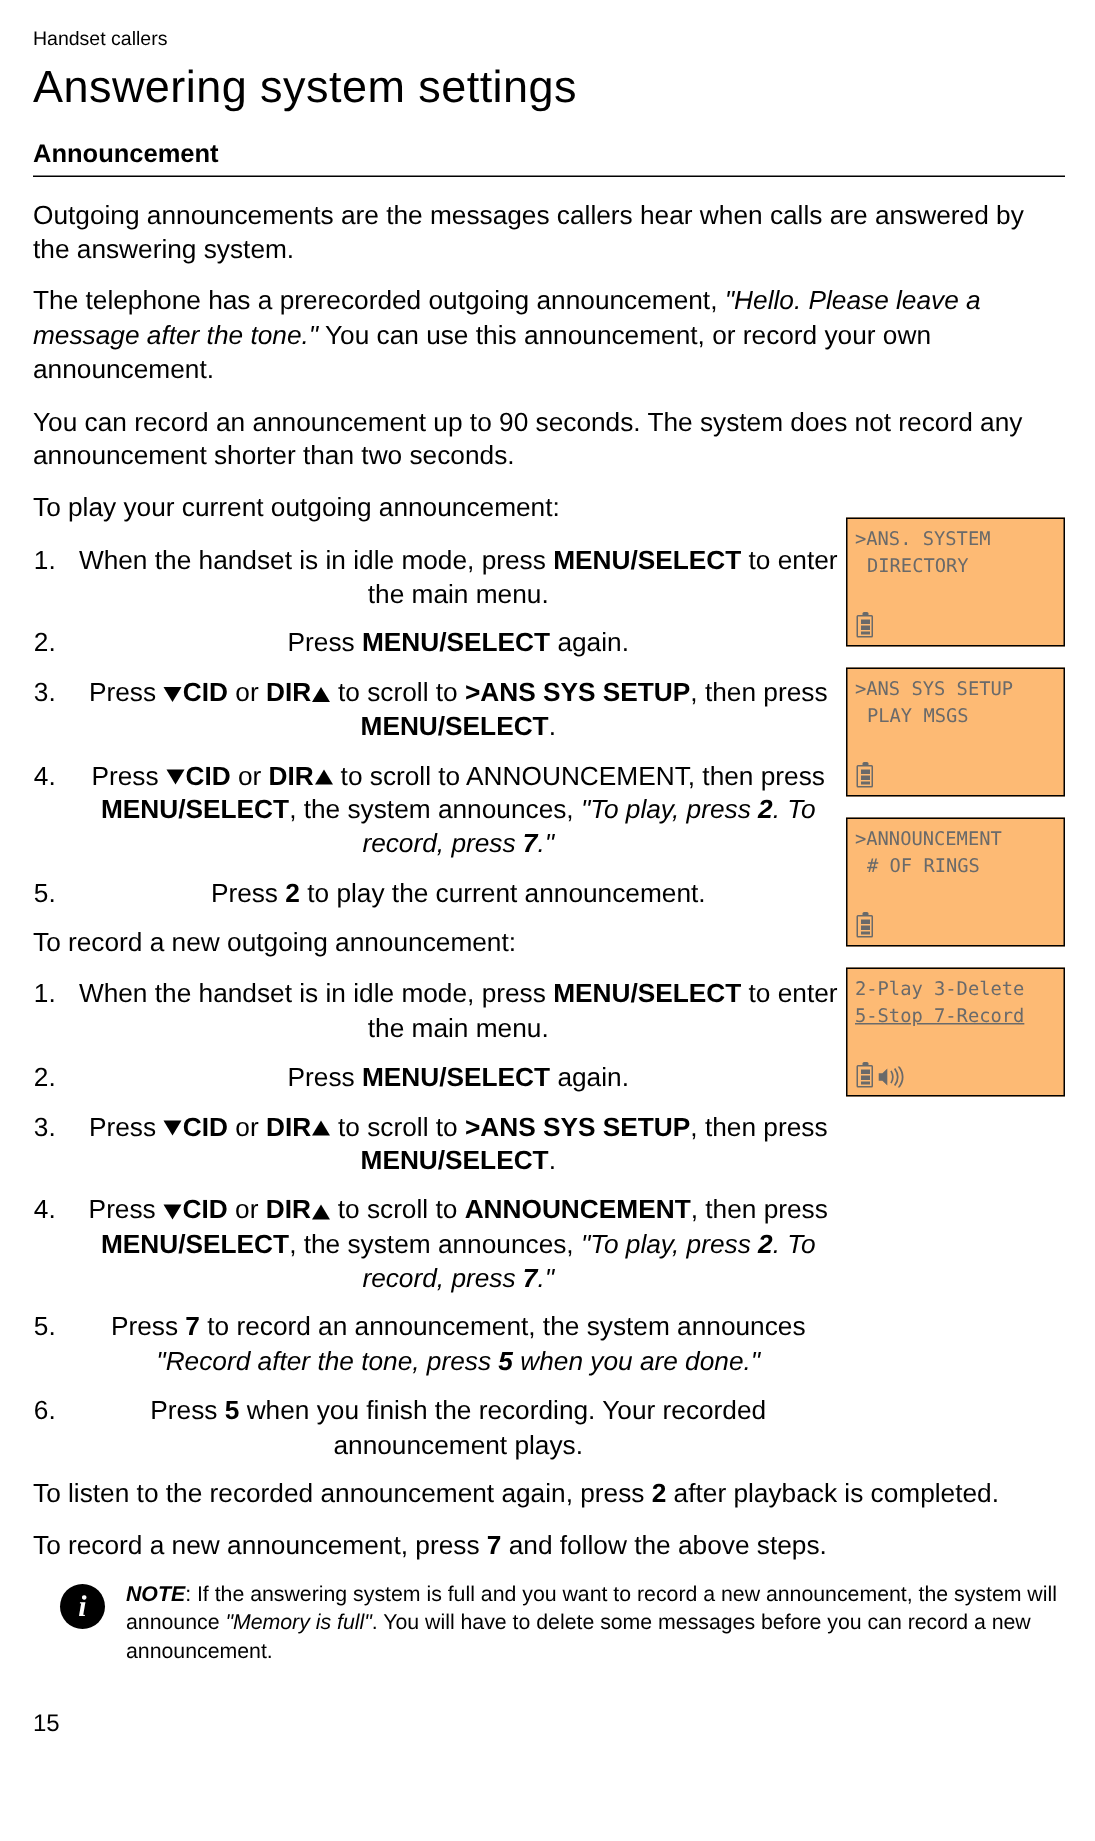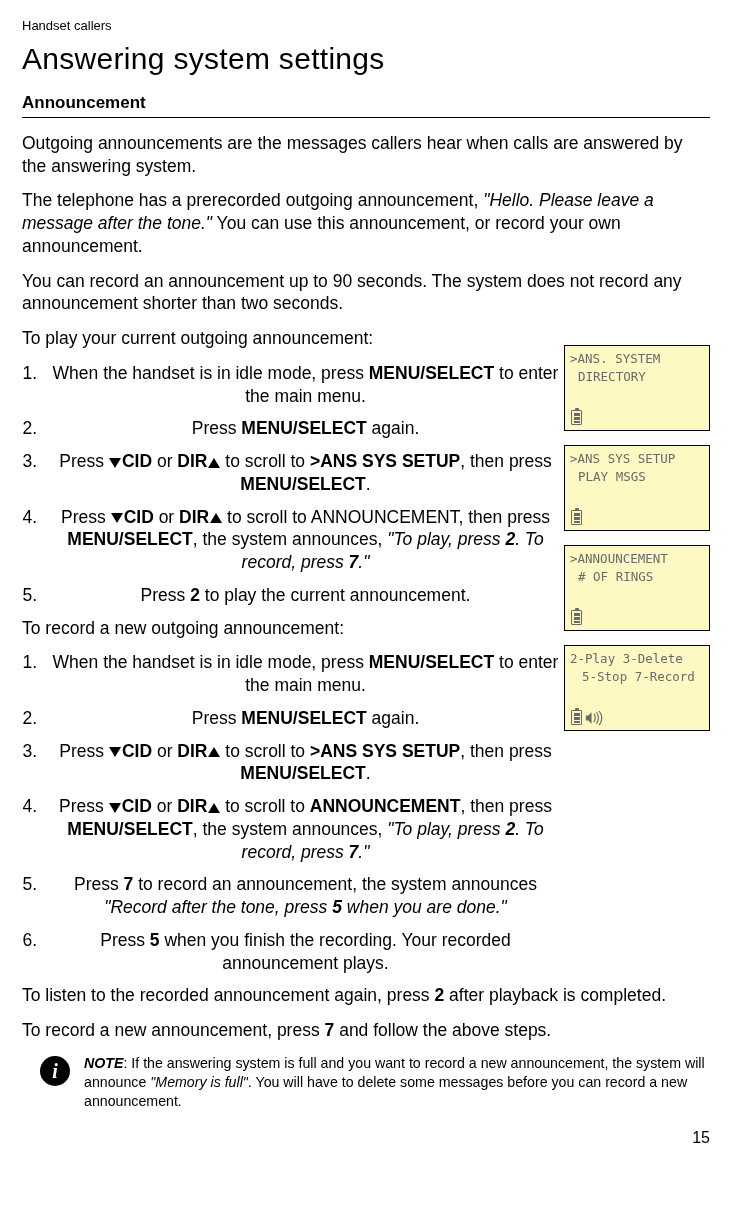--- a/index.html
+++ b/index.html
@@ -57,21 +57,21 @@
     padding-left: 20px;
     text-align: center;
   }
   ol.steps li {
     margin-bottom: 10px;
     padding-left: 2px;
   }
   .lcd {
     border: 1px solid #000;
     padding: 4px 5px 5px 5px;
-    background: #fef9c3;
+    background: #fdba74;
     margin-bottom: 14px;
     height: 86px;
     position: relative;
     font-family: "Lucida Console", Monaco, monospace;
     font-size: 12.5px;
     line-height: 1.4;
     color: #6a6a6a;
     letter-spacing: 0px;
   }
   .lcd .line1, .lcd .line2 {
@@ -149,23 +149,23 @@
     text-align: center;
     line-height: 30px;
     margin-top: 2px;
   }
   .note-text {
     font-size: 14.2px;
     line-height: 1.35;
   }
   .note-text .bold-it { font-weight: bold; font-style: italic;}
   .page-num {
-    text-align: right;
+    text-align: left;
     font-size: 16px;
-    margin-top: 16px;
+    margin-top: 28px;
   }
 </style>
 </head>
 <body>
 
 <div class="header-line">Handset callers</div>
 <h1 class="title">Answering system settings</h1>
 <div class="subheading">Announcement</div>
 <hr class="hr">
 
@@ -255,21 +255,21 @@
         <div class="status-row">
           <span class="battery-icon">
             <div class="bar"></div>
             <div class="bar"></div>
             <div class="bar"></div>
           </span>
         </div>
       </div>
       <div class="lcd">
         <div class="line1">2-Play 3-Delete</div>
-        <div class="line2" style="margin-left: 12px;">5-Stop 7-Record</div>
+        <div class="line2" style="margin-left: 0px; text-decoration: underline;">5-Stop 7-Record</div>
         <div class="status-row">
           <span class="battery-icon">
             <div class="bar"></div>
             <div class="bar"></div>
             <div class="bar"></div>
           </span>
           <span class="speaker-shape">
             <svg width="18" height="14" viewBox="0 0 22 16">
               <path d="M1 5 L4 5 L8 1 L8 15 L4 11 L1 11 Z" fill="#6a6a6a"></path>
               <path d="M11 3 Q14 8 11 13" stroke="#6a6a6a" stroke-width="1.4" fill="none"></path>

